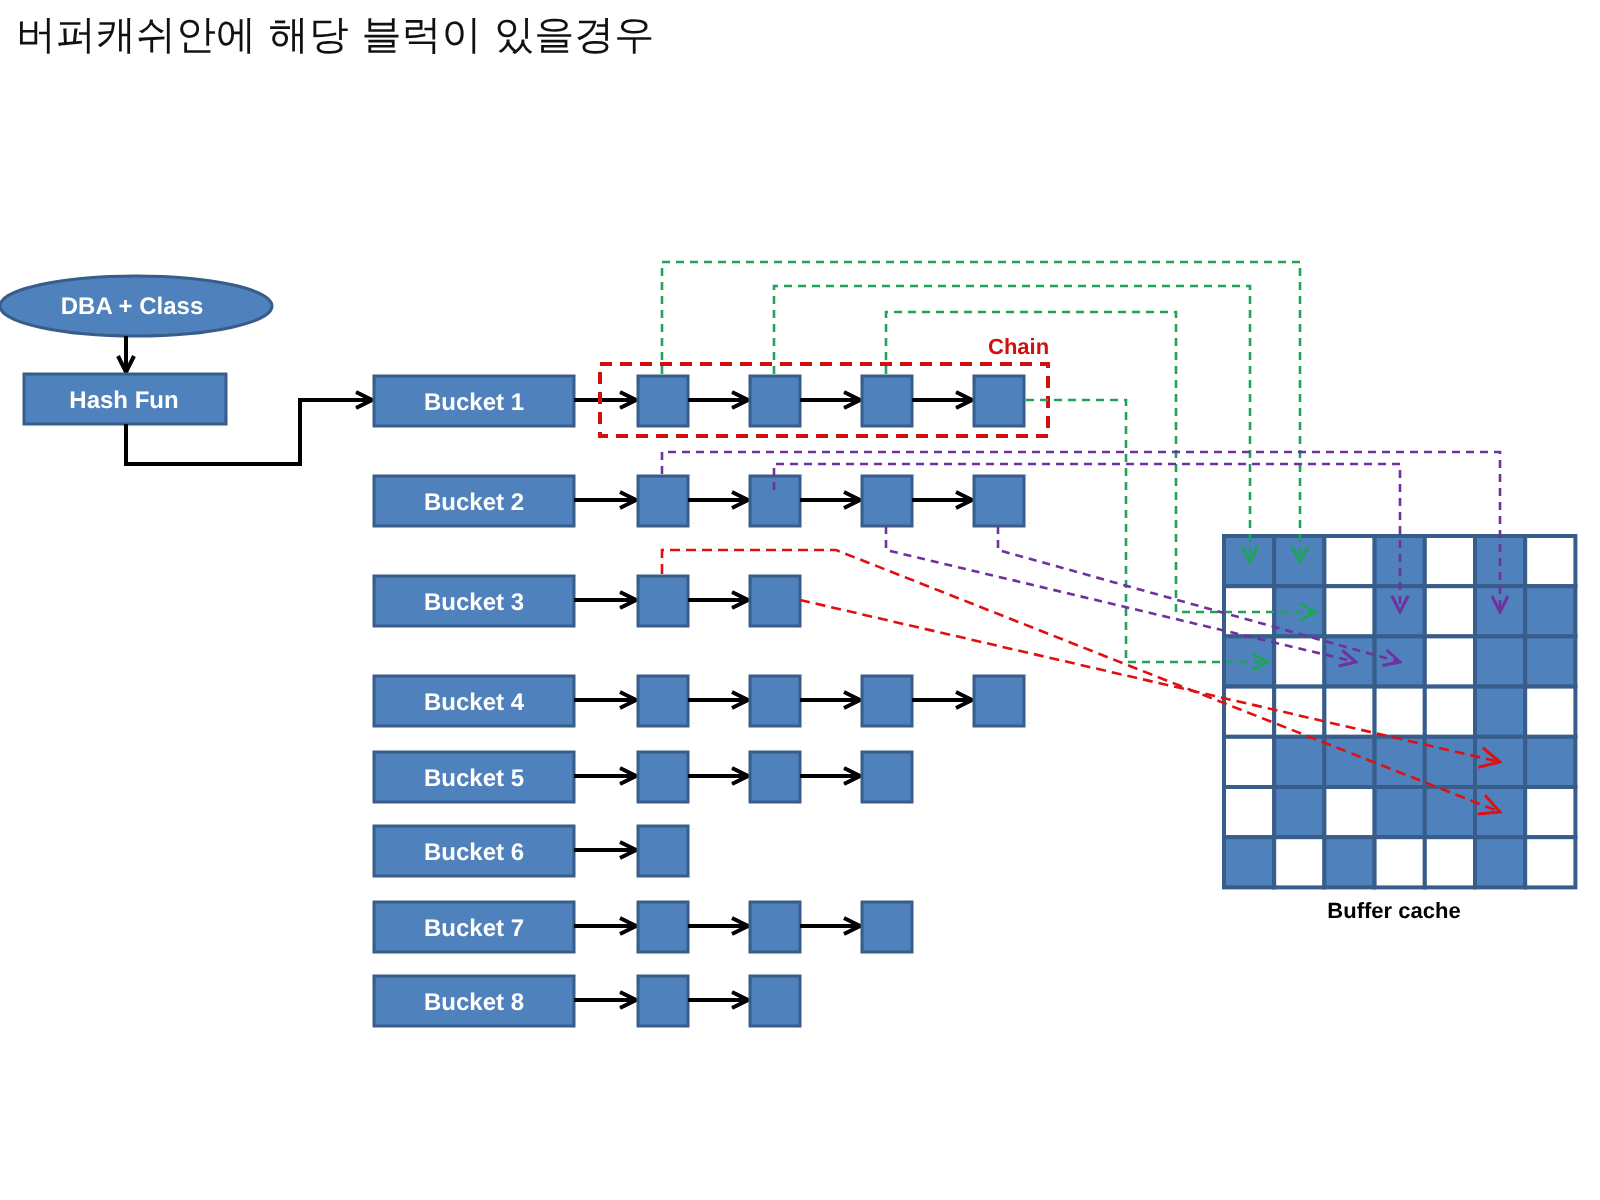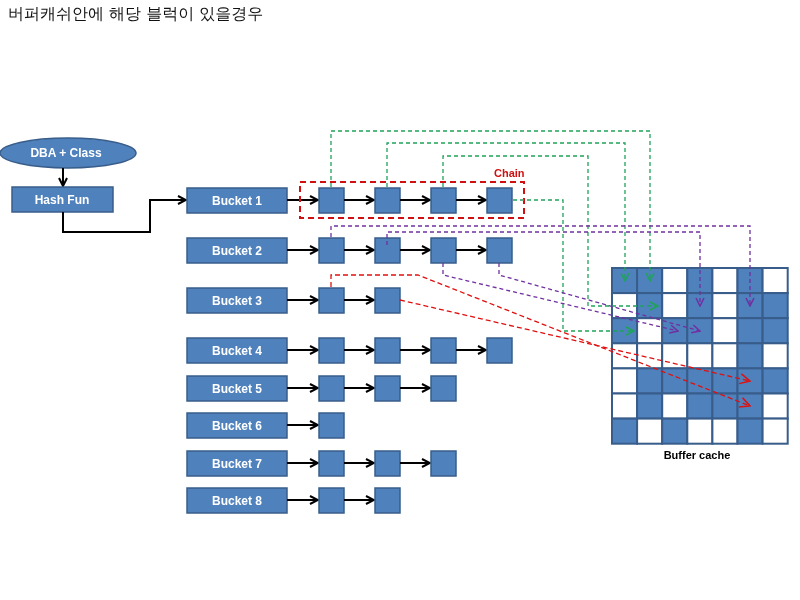--- a/index.html
+++ b/index.html
@@ -1,17 +1,17 @@
 <!DOCTYPE html>
 <html><head>
 <meta charset="utf-8">
 <style>
   html,body{margin:0;padding:0;background:#fff;}
   body{width:800px;height:600px;position:relative;overflow:hidden;font-family:"Liberation Sans",sans-serif;}
-  #title{position:absolute;left:8px;top:4px;font-size:16px;color:#111;font-family:"DejaVu Sans",sans-serif;letter-spacing:0px;}
+  #title{position:absolute;left:8px;top:4px;font-size:20px;color:#111;font-family:"DejaVu Sans",sans-serif;letter-spacing:0px;}
   svg{position:absolute;left:0;top:0;}
   .lbl{font-family:"Liberation Sans",sans-serif;font-weight:bold;font-size:12px;fill:#fff;}
 </style>
 </head>
 <body>
 
 <div id="title">버퍼캐쉬안에 해당 블럭이 있을경우</div>
 
 <svg id="diagram" width="800" height="600">
   <defs>

